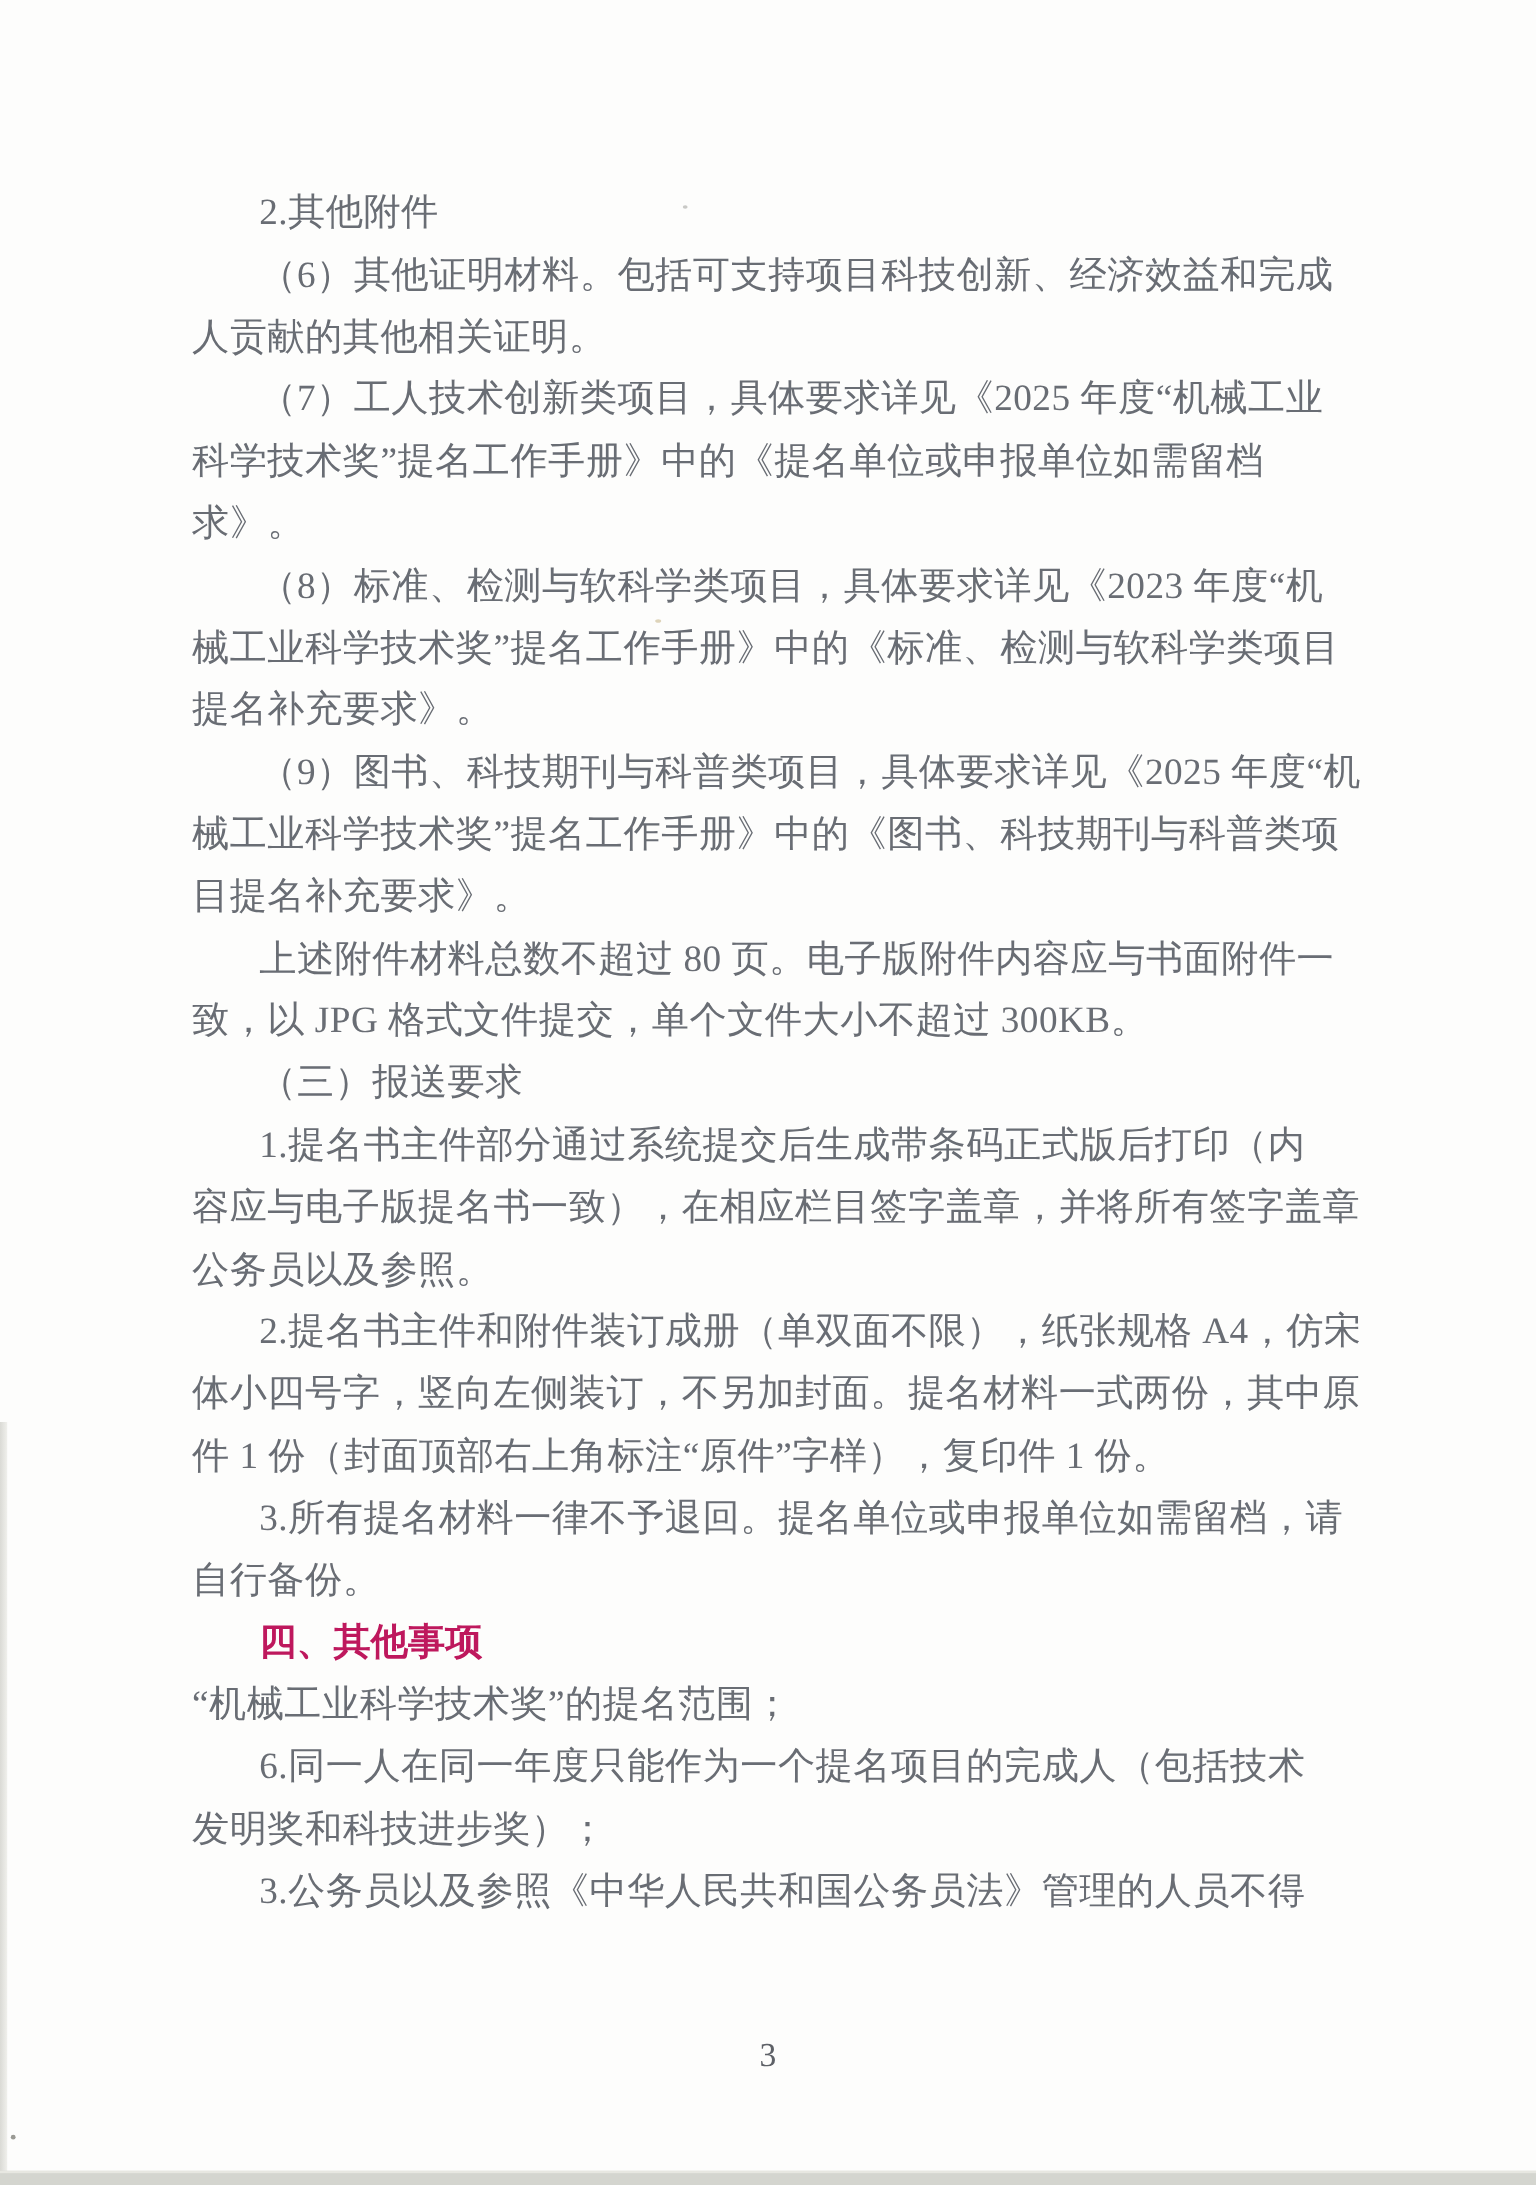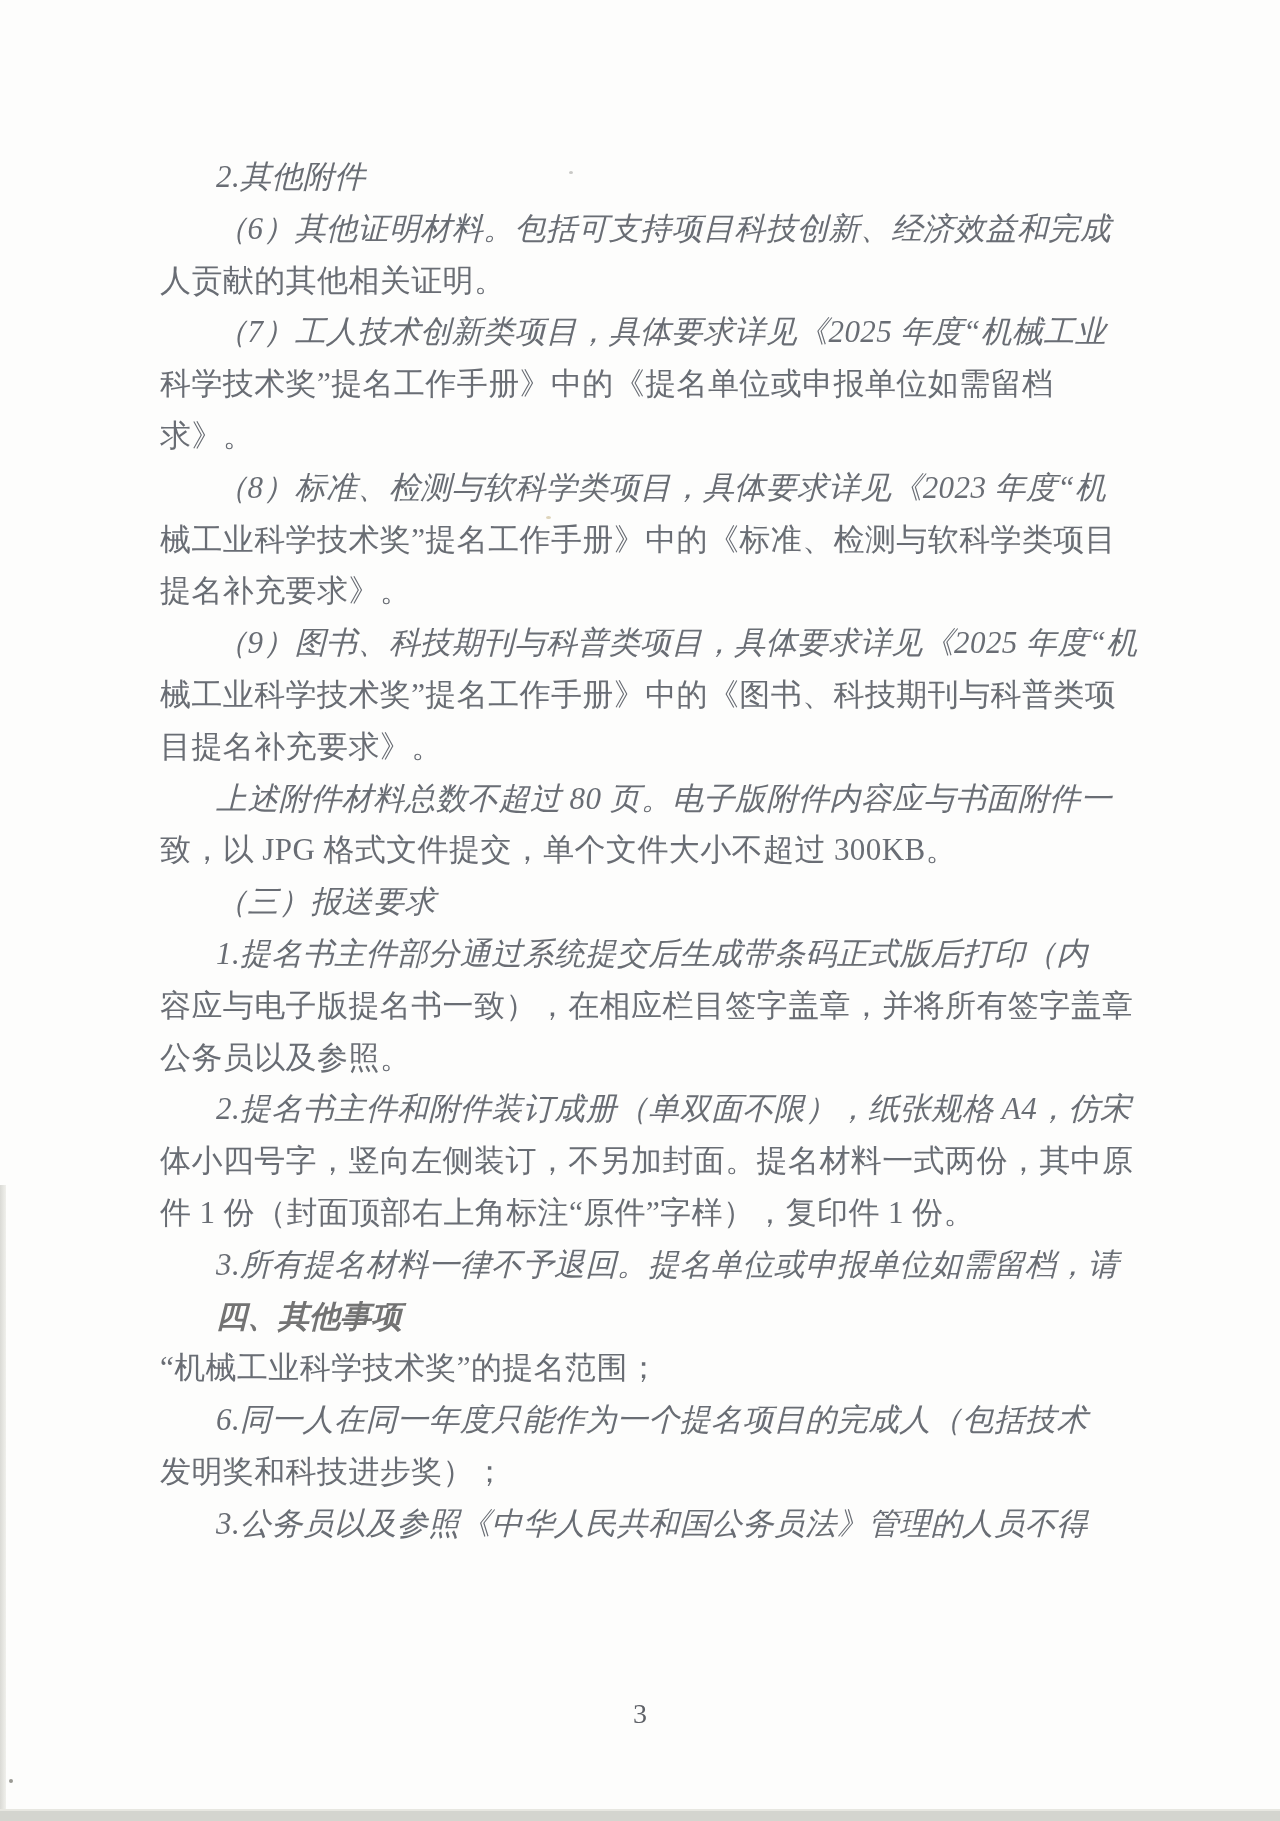--- a/index.html
+++ b/index.html
@@ -30,26 +30,25 @@
   .line {
     height: 51.8px;
     line-height: 51.8px;
     font-size: 31px;
     color: #696d74;
     letter-spacing: 0.4px;
     white-space: nowrap;
   }
   .indent {
     text-indent: 56px;
-    font-style: italic;
   }
   .heading {
     font-family: "Liberation Sans", sans-serif;
     font-weight: bold;
-    color: #737373;
+    color: #be185d;
     letter-spacing: 0px;
   }
   .pagenum {
     position: absolute;
     left: 0;
     top: 1698px;
     width: 1280px;
     text-align: center;
     font-size: 28px;
     color: #5e6167;
@@ -102,20 +101,21 @@
     <div class="line indent">上述附件材料总数不超过 80 页。电子版附件内容应与书面附件一</div>
     <div class="line">致，以 JPG 格式文件提交，单个文件大小不超过 300KB。</div>
     <div class="line indent">（三）报送要求</div>
     <div class="line indent">1.提名书主件部分通过系统提交后生成带条码正式版后打印（内</div>
     <div class="line">容应与电子版提名书一致），在相应栏目签字盖章，并将所有签字盖章</div>
     <div class="line">公务员以及参照。</div>
     <div class="line indent">2.提名书主件和附件装订成册（单双面不限），纸张规格 A4，仿宋</div>
     <div class="line">体小四号字，竖向左侧装订，不另加封面。提名材料一式两份，其中原</div>
     <div class="line">件 1 份（封面顶部右上角标注“原件”字样），复印件 1 份。</div>
     <div class="line indent">3.所有提名材料一律不予退回。提名单位或申报单位如需留档，请</div>
+    <div class="line">自行备份。</div>
     <div class="line indent heading">四、其他事项</div>
     <div class="line">“机械工业科学技术奖”的提名范围；</div>
     <div class="line indent">6.同一人在同一年度只能作为一个提名项目的完成人（包括技术</div>
     <div class="line">发明奖和科技进步奖）；</div>
     <div class="line indent">3.公务员以及参照《中华人民共和国公务员法》管理的人员不得</div>
   </div>
 
   <div class="pagenum">3</div>
 
   <div class="left-edge"></div>

